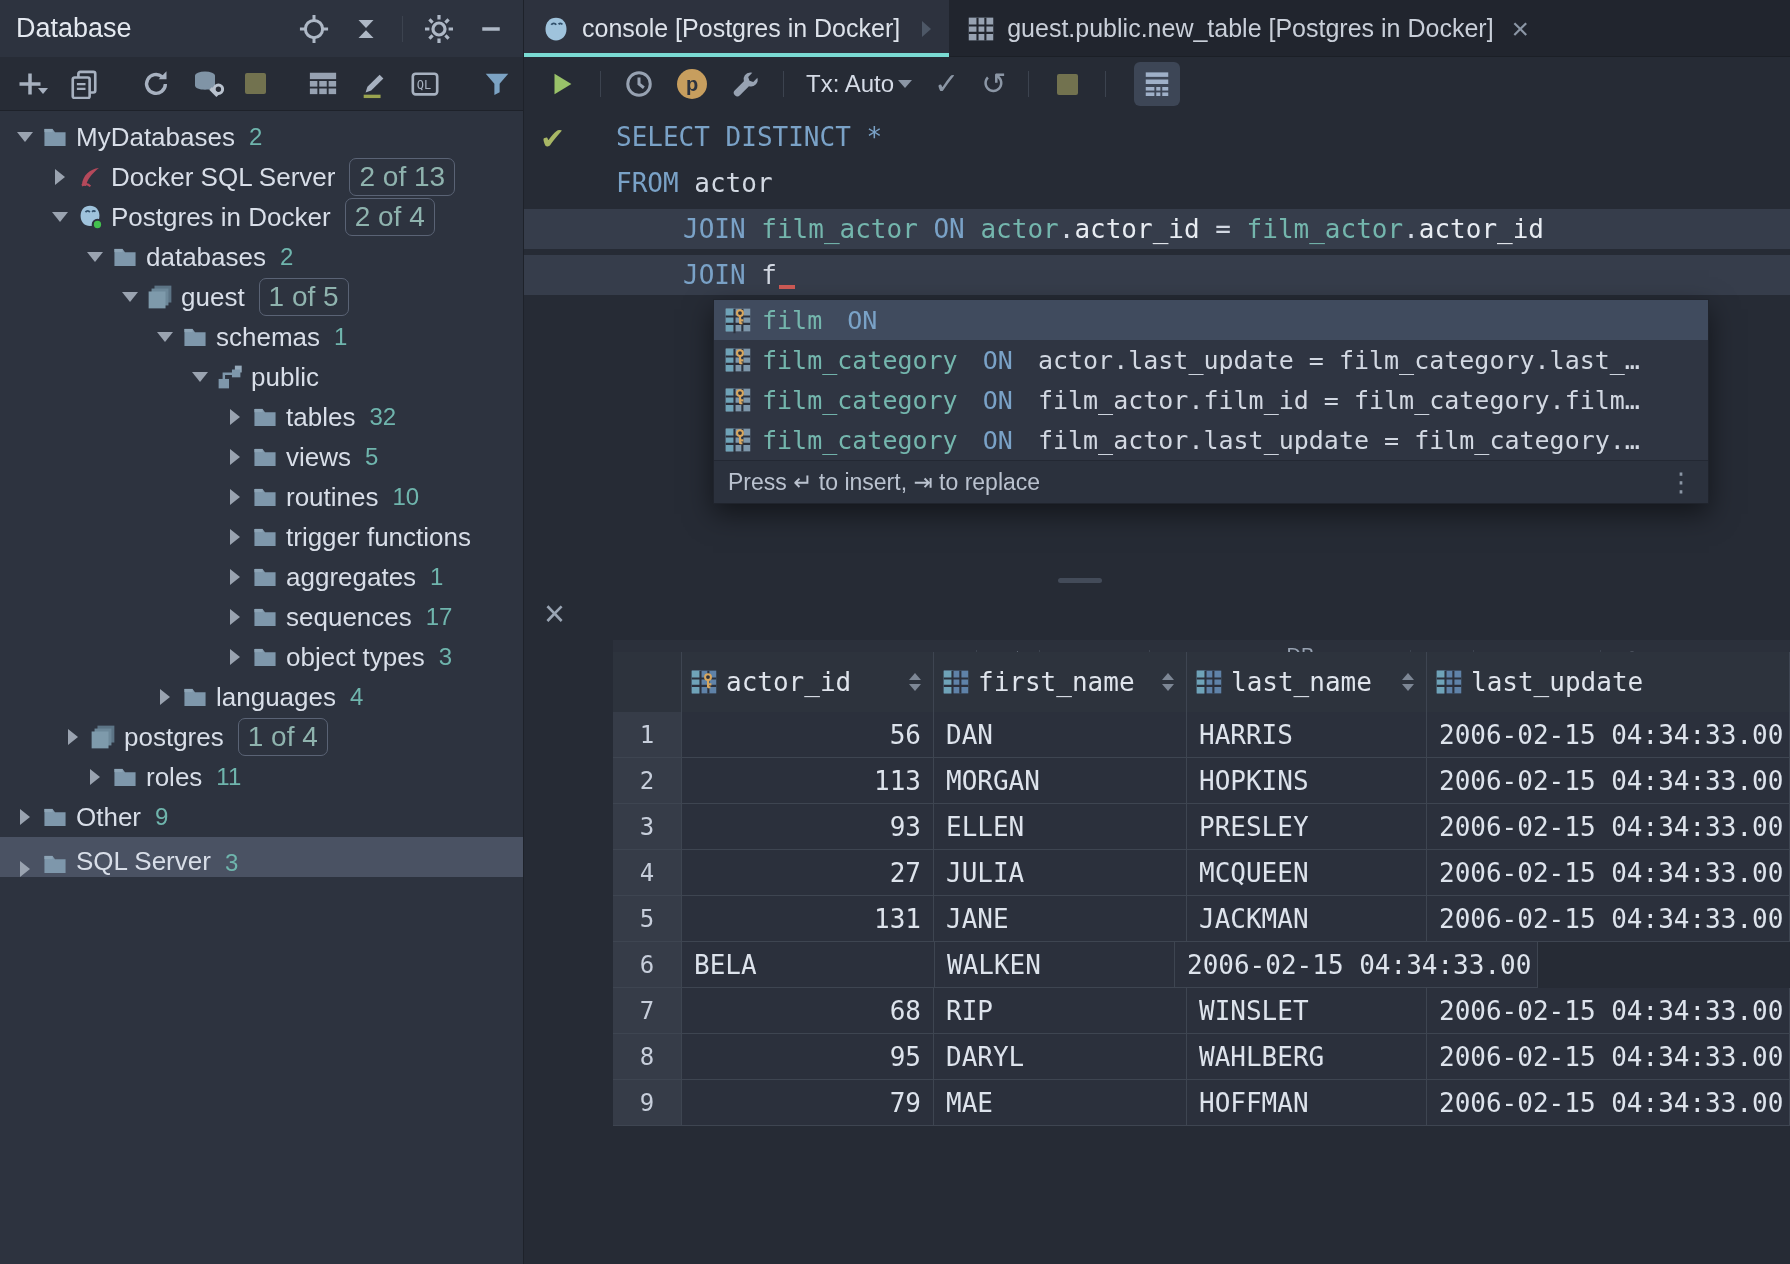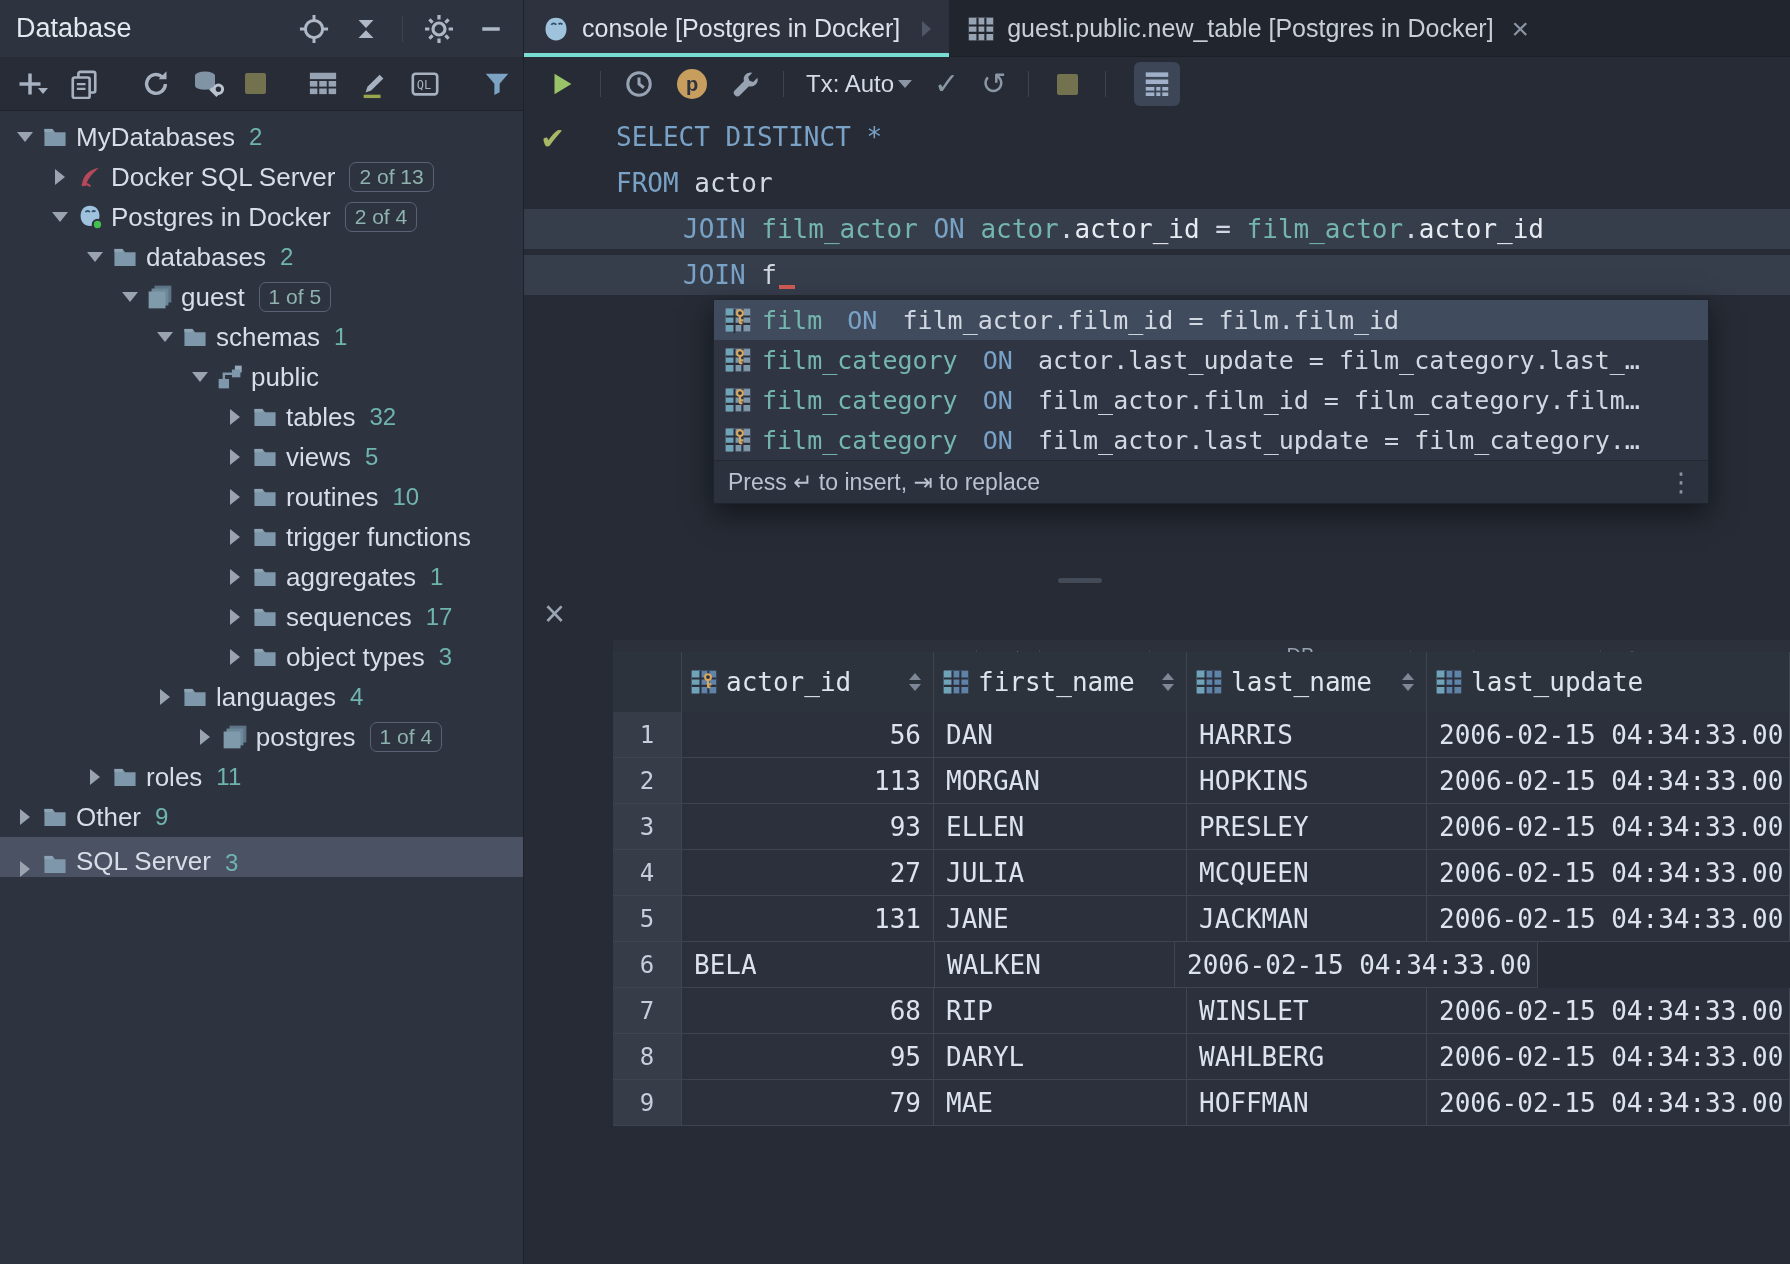--- a/index.html
+++ b/index.html
@@ -21,21 +21,21 @@
 
   .tree{position:absolute;top:117px;left:0;right:0;}
   .tree-row{height:40px;display:flex;align-items:center;font-size:26px;white-space:nowrap;}
   .tree-row.selected{background:#4a5263;}
   .tw{width:34px;display:flex;justify-content:center;flex:0 0 34px;}
   .arrow-down{width:0;height:0;border-left:8px solid transparent;border-right:8px solid transparent;border-top:10px solid #9aa3b0;}
   .arrow-right{width:0;height:0;border-top:8px solid transparent;border-bottom:8px solid transparent;border-left:10px solid #9aa3b0;}
   .tree-ico{width:34px;flex:0 0 34px;display:flex;align-items:center;}
   .tlabel{color:#d8dee8;}
   .count{color:#6fb5ad;margin-left:14px;font-size:24px;}
-  .badge{margin-left:14px;font-size:21px;color:#8fb3ae;border:1.5px solid #5a6375;border-radius:7px;padding:2px 9px;}
+  .badge{margin-left:14px;font-size:28px;color:#8fb3ae;border:1.5px solid #5a6375;border-radius:7px;padding:2px 9px;}
 
   
   .tabbar{position:absolute;left:524px;top:0;width:1266px;height:57px;background:#21252e;border-bottom:1px solid #1b1f26;box-sizing:border-box;display:flex;}
   .tab{display:flex;align-items:center;gap:12px;padding:0 18px;font-size:25px;color:#c9cfd9;height:57px;box-sizing:border-box;}
   .tab.active{background:#2d323e;box-shadow:inset 0 -4px 0 #7adbd3;color:#dde2ea;}
   .tab-close{font-size:30px;color:#8b96a5;line-height:1;margin-left:6px;}
   .tab-chev{width:0;height:0;border-top:8px solid transparent;border-bottom:8px solid transparent;border-left:9px solid #4d5766;margin-left:10px;}
 
   
   .ed-toolbar{position:absolute;left:524px;top:57px;width:1266px;height:54px;background:#262b35;display:flex;align-items:center;padding:0 0 0 22px;gap:22px;box-sizing:border-box;font-size:24px;}
@@ -382,21 +382,21 @@
           </span>
           <span class="tree-ico">
             <svg width="26" height="26" viewBox="0 0 16 16">
               <path d="M1.5 3h5l1.5 2h6.5v8.5h-13z" fill="#7e97ab"></path>
               <path d="M1.5 3h5v2h-5z" fill="#8da4b6"></path>
             </svg>
           </span>
           <span class="tlabel">languages</span>
           <span class="count">4</span>
         </div>
-        <div class="tree-row" style="padding-left: 107px; justify-content: center;">
+        <div class="tree-row" style="padding-left: 56px;">
           <span class="tw">
             <span class="arrow-right"></span>
           </span>
           <span class="tree-ico">
             <svg width="26" height="26" viewBox="0 0 16 16">
               <rect x="4.6" y="1" width="10.4" height="10.4" fill="#5c7485"></rect>
               <rect x="2.8" y="2.8" width="10.4" height="10.4" fill="#6d8899"></rect>
               <rect x="1" y="4.6" width="10.4" height="10.4" fill="#7e9aab"></rect>
             </svg>
           </span>
@@ -525,21 +525,21 @@
 
   <div class="popup">
     <div id="popup-items">
         <div class="popup-item selected"><span class="hicon" style="width:28px;"><svg width="28" height="28" viewBox="0 0 16 16">
               <rect x="1" y="1.5" width="14" height="13" fill="#7e97ab"></rect>
               <rect x="1" y="1.5" width="5" height="13" fill="#6fa3b8"></rect>
               <path d="M6 1.5v14M10.5 1.5v13M1 6h14M1 10.2h14" stroke="#2b303c" stroke-width="1.2"></path>
             </svg><span class="hkey" style="left:7px;top:2px;"><svg width="18" height="18" viewBox="0 0 16 16">
                 <circle cx="8" cy="4.5" r="2.6" fill="#2b303c" stroke="#d9a75e" stroke-width="1.8"></circle>
                 <path d="M8 7v7M8 11h3M8 13.5h2.2" stroke="#d9a75e" stroke-width="1.8"></path>
-              </svg></span></span><span class="tk-tbl">film </span><span class="tk-kw">ON </span><span class="tk-pl">film_actor.film_id = film.film_id</span></div>
+              </svg></span></span><span class="tk-tbl">film </span><span class="tk-kw">ON </span></div>
         <div class="popup-item"><span class="hicon" style="width:28px;"><svg width="28" height="28" viewBox="0 0 16 16">
               <rect x="1" y="1.5" width="14" height="13" fill="#7e97ab"></rect>
               <rect x="1" y="1.5" width="5" height="13" fill="#6fa3b8"></rect>
               <path d="M6 1.5v14M10.5 1.5v13M1 6h14M1 10.2h14" stroke="#2b303c" stroke-width="1.2"></path>
             </svg><span class="hkey" style="left:7px;top:2px;"><svg width="18" height="18" viewBox="0 0 16 16">
                 <circle cx="8" cy="4.5" r="2.6" fill="#2b303c" stroke="#d9a75e" stroke-width="1.8"></circle>
                 <path d="M8 7v7M8 11h3M8 13.5h2.2" stroke="#d9a75e" stroke-width="1.8"></path>
               </svg></span></span><span class="tk-tbl">film_category </span><span class="tk-kw">ON </span><span class="tk-pl">actor.last_update = film_category.last_…</span></div>
         <div class="popup-item"><span class="hicon" style="width:28px;"><svg width="28" height="28" viewBox="0 0 16 16">
               <rect x="1" y="1.5" width="14" height="13" fill="#7e97ab"></rect>

